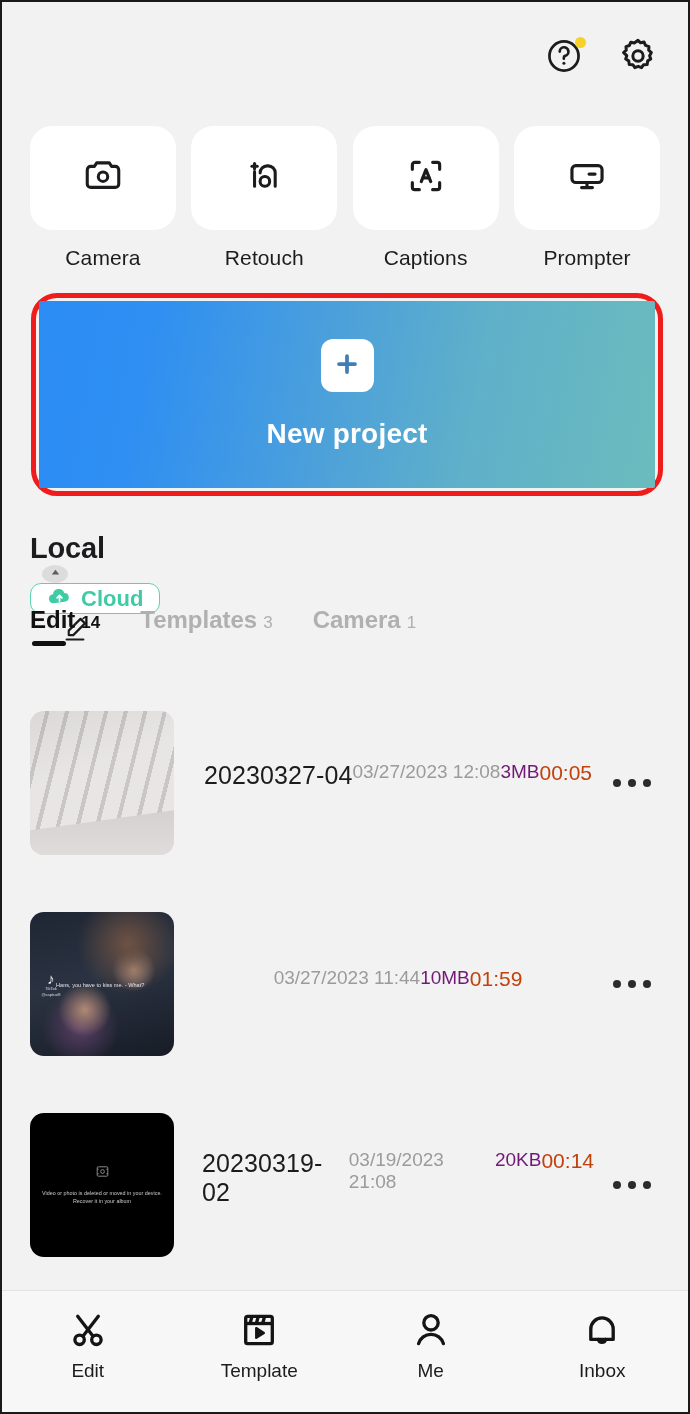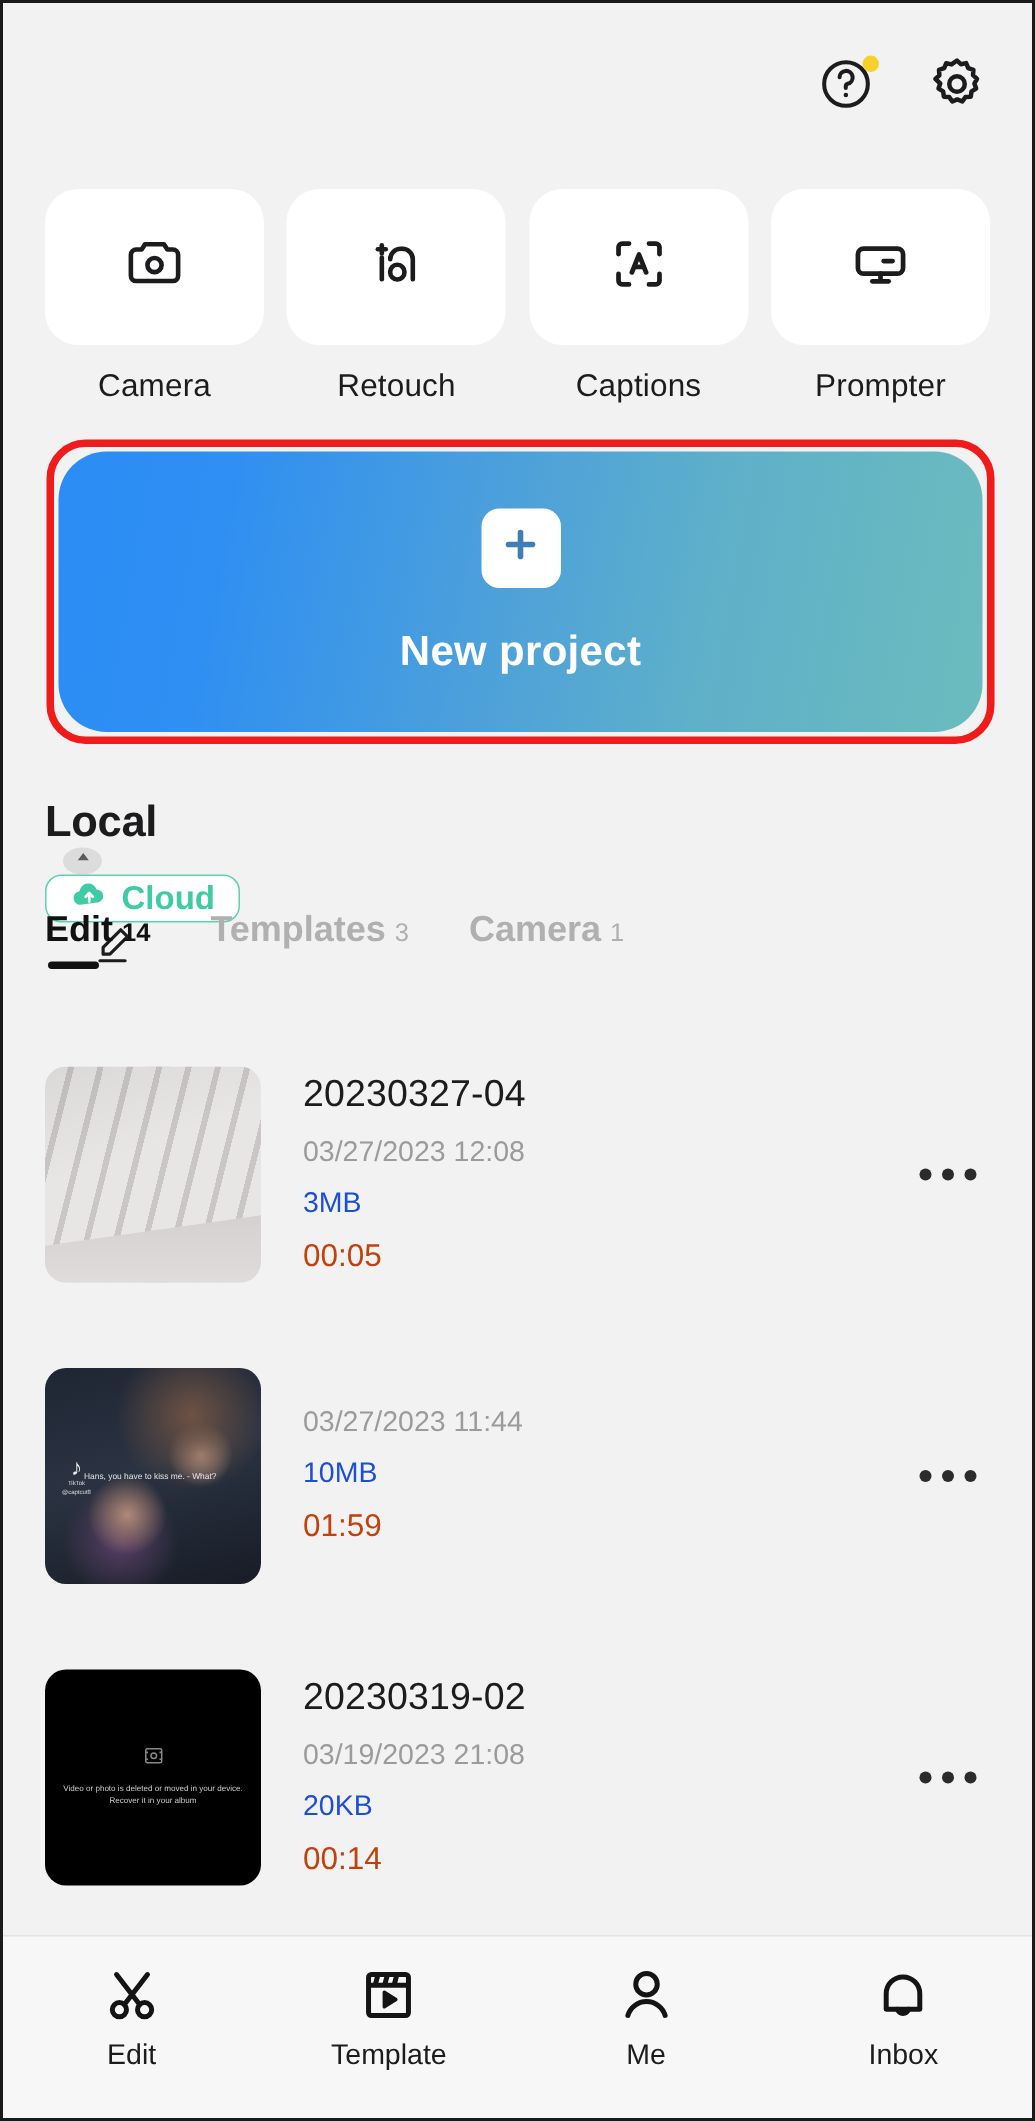--- a/index.html
+++ b/index.html
@@ -102,21 +102,21 @@
     height: 203px;
     border: 5px solid #f01b1b;
     border-radius: 26px;
     padding: 3px;
     cursor: pointer;
   }
 
   .new-project {
     width: 100%;
     height: 100%;
-    border-radius: 32px;
+    border-radius: 2px;
     background: linear-gradient(100deg, #2b8cf5 0%, #2f8ff2 18%, #4a9fdc 45%, #5fb0c9 70%, #6bbcbd 100%);
     display: flex;
     flex-direction: column;
     align-items: center;
     justify-content: center;
   }
 
   .plus-box {
     width: 53px;
     height: 53px;
@@ -363,39 +363,39 @@
     color: #c9c9c9;
     text-align: center;
     line-height: 1.45;
   }
 
   .proj-meta {
     margin-left: 28px;
     flex: 1;
     min-width: 0;
     display: flex;
-    flex-direction: column;
+    flex-direction: row;
     justify-content: center;
     gap: 0;
   }
 
   .proj-title {
     font-size: 25px;
     color: #1c1c1e;
     letter-spacing: 0.1px;
     margin-bottom: 14px;
   }
   .proj-date {
     font-size: 19px;
     color: #9b9b9b;
     margin-bottom: 12px;
   }
   .proj-size {
     font-size: 19px;
-    color: #1d4ed8;
+    color: #701a75;
     margin-bottom: 12px;
   }
   .proj-dur {
     font-size: 21px;
     color: #c2410c;
   }
 
   .more-btn {
     flex: 0 0 auto;
     width: 56px;

